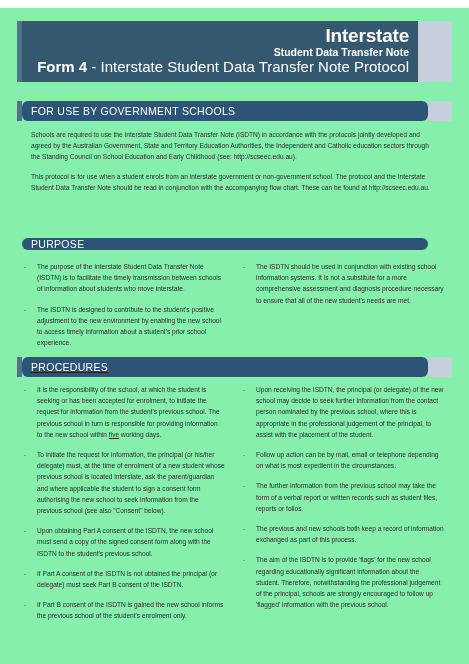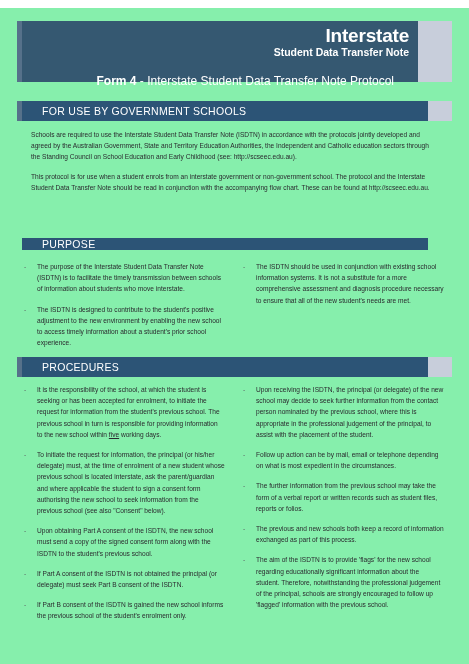--- a/index.html
+++ b/index.html
@@ -62,23 +62,23 @@
   }
   .title-sub {
     color: #ffffff;
     font-size: 10.5px;
     line-height: 13px;
     margin: 0;
     font-weight: bold;
   }
   .title-sub2 {
     color: #ffffff;
-    font-size: 12px;
+    font-size: 15px;
     line-height: 15px;
-    margin: 15px;
+    margin: 0;
     font-weight: normal;
   }
   .title-sub2 .bold { font-weight: bold; }
 
   
   .section-bar {
     position: absolute;
     left: 17px;
     width: 435px;
     height: 20px;
@@ -87,22 +87,23 @@
   .section-bar-edge {
     width: 5px;
     flex: 0 0 5px;
     background: #56718a;
   }
   .section-bar-main {
     flex: 1 1 auto;
     background: #2c5476;
     display: flex;
     align-items: center;
-    padding-left: 20px;
+    padding-left: 9px;
     box-sizing: border-box;
+    border-radius: 6px;
   }
   .section-bar-tail {
     width: 24px;
     flex: 0 0 24px;
     background: #c8cedb;
   }
   .section-bar-label {
     color: #ffffff;
     font-size: 10.5px;
     letter-spacing: 0.3px;
@@ -197,21 +198,21 @@
       </div>
     </div>
     <div class="col">
       <div class="bullet-row">
         <span class="bullet-mark">-</span>
         <span class="bullet-text">The ISDTN should be used in conjunction with existing school information systems. It is not a substitute for a more comprehensive assessment and diagnosis procedure necessary to ensure that all of the new student's needs are met.</span>
       </div>
     </div>
   </div>
 
-  <div class="section-bar" style="top:349px;">
+  <div class="section-bar" style="top:349px;text-decoration:underline;">
     <div class="section-bar-edge"></div>
     <div class="section-bar-main">
       <span class="section-bar-label">PROCEDURES</span>
     </div>
     <div class="section-bar-tail"></div>
   </div>
 
   <div class="cols" style="left:24px; top:376px; width:420px;">
     <div class="col">
       <div class="bullet-row">

